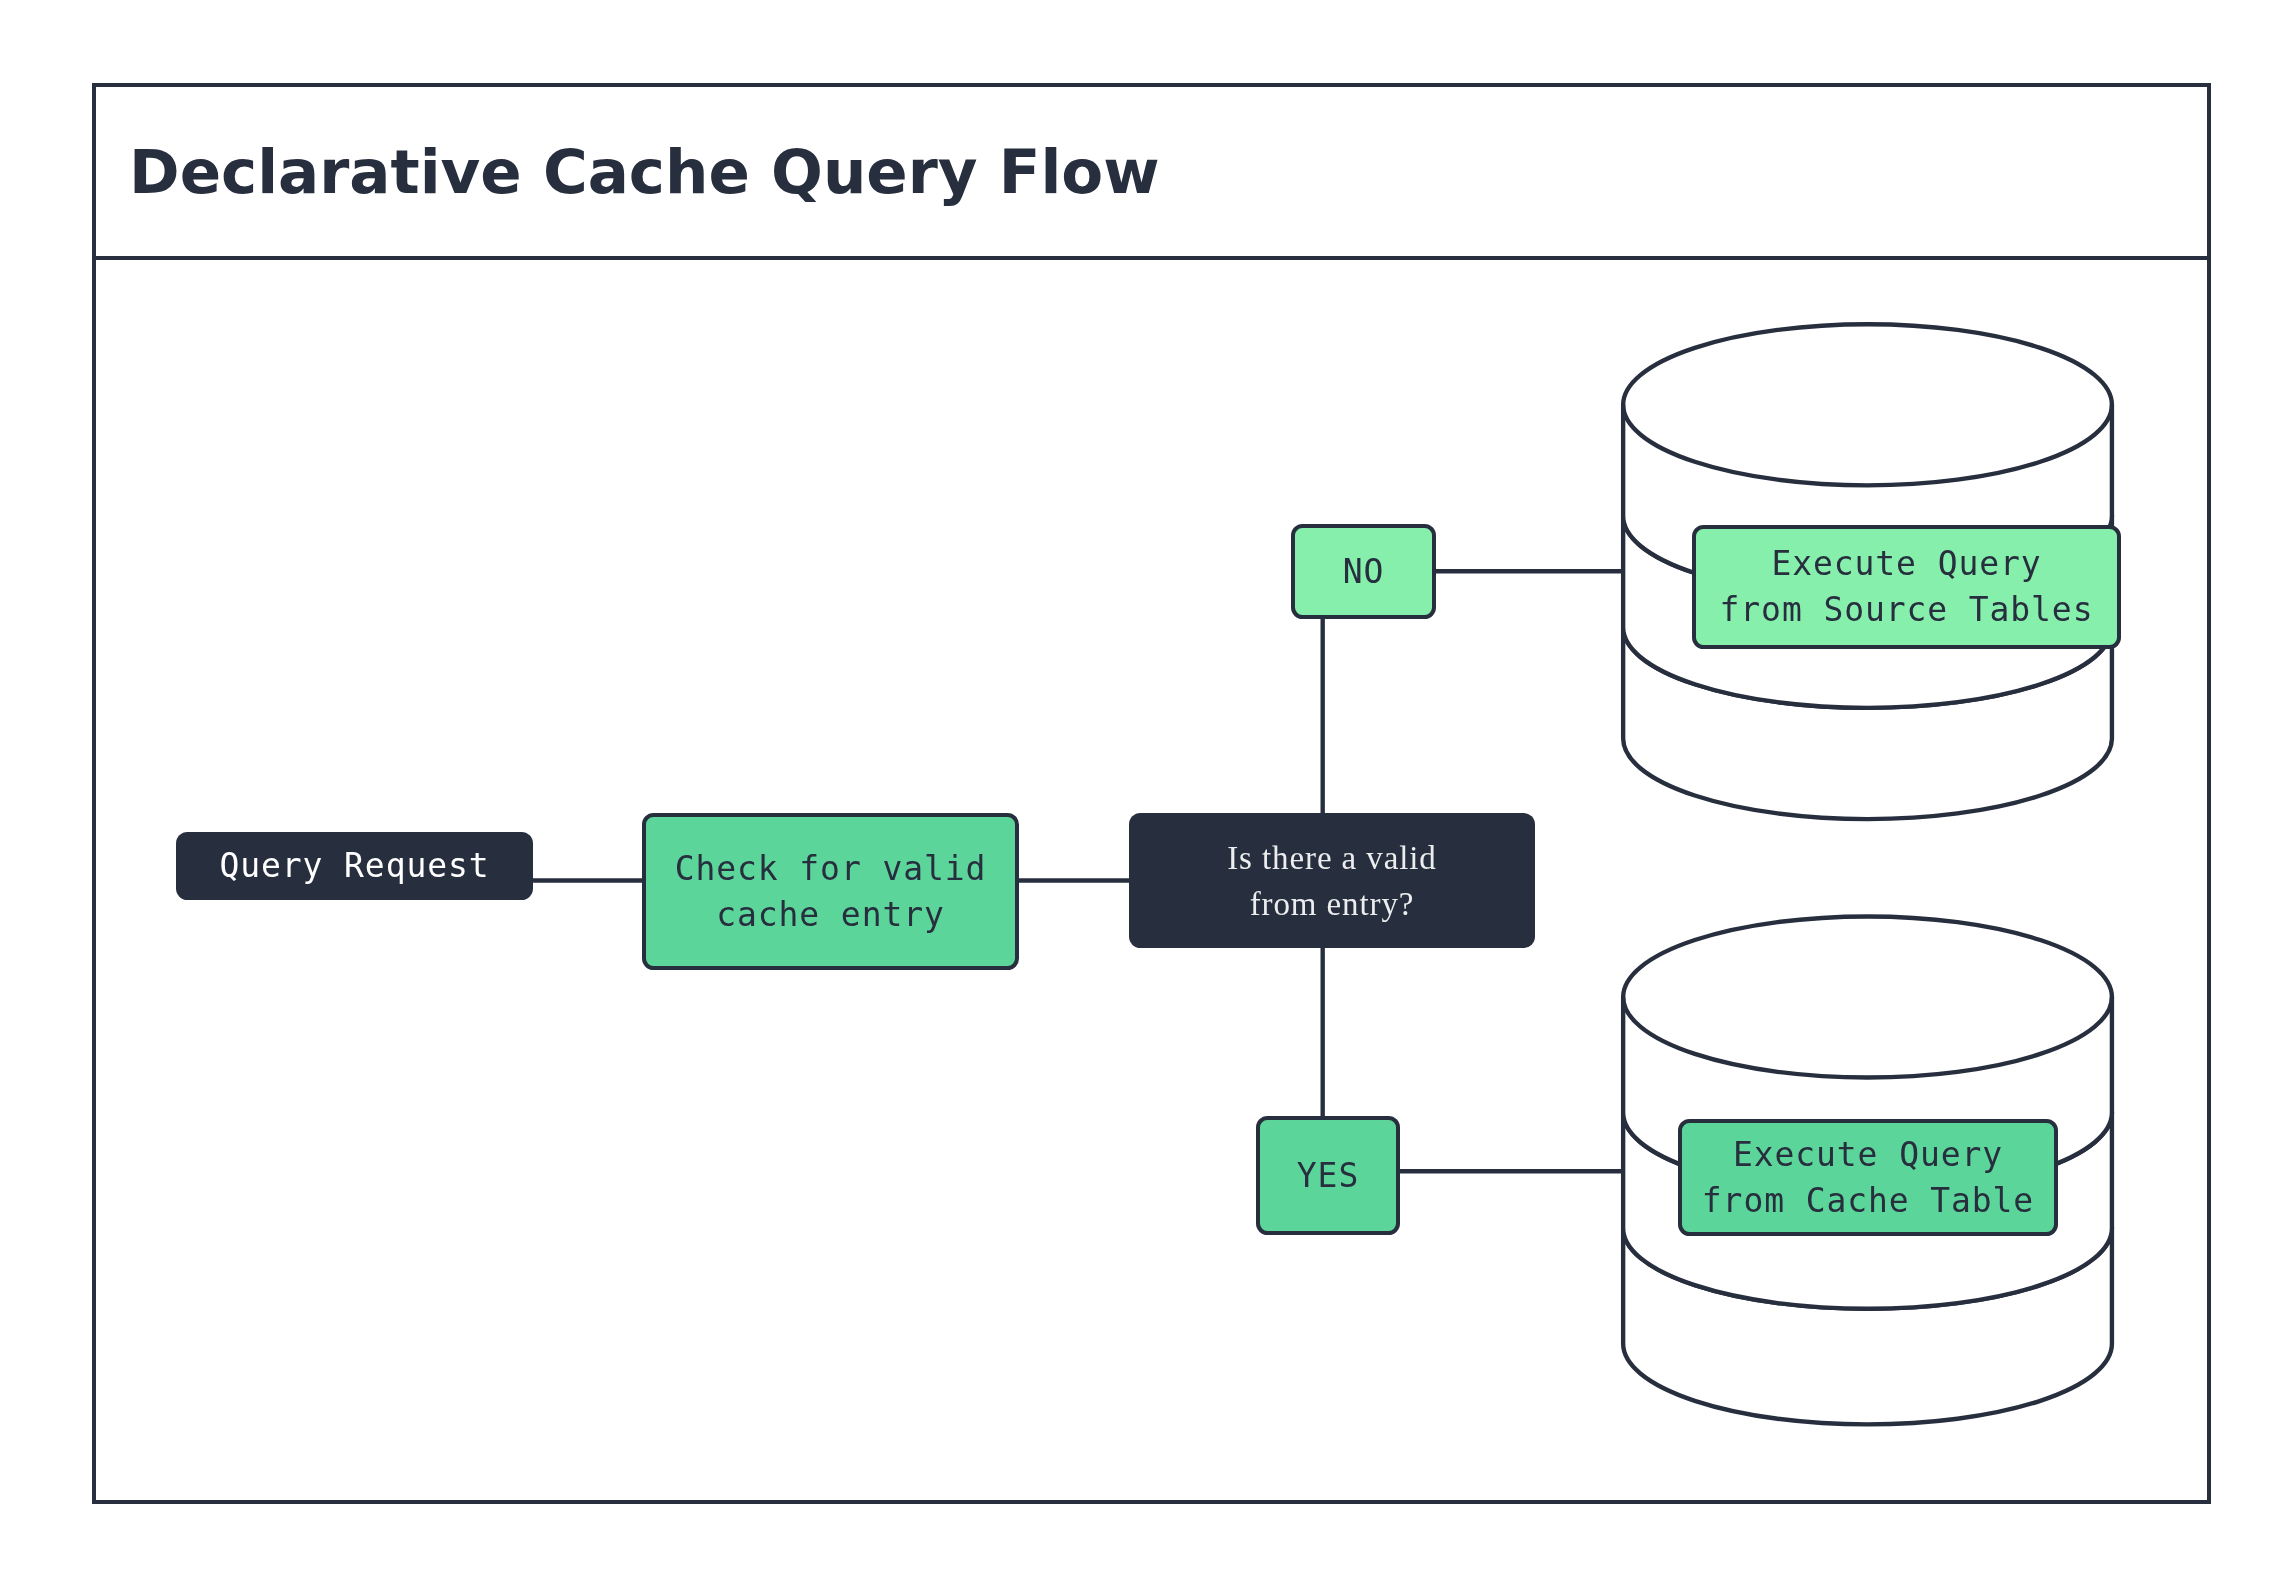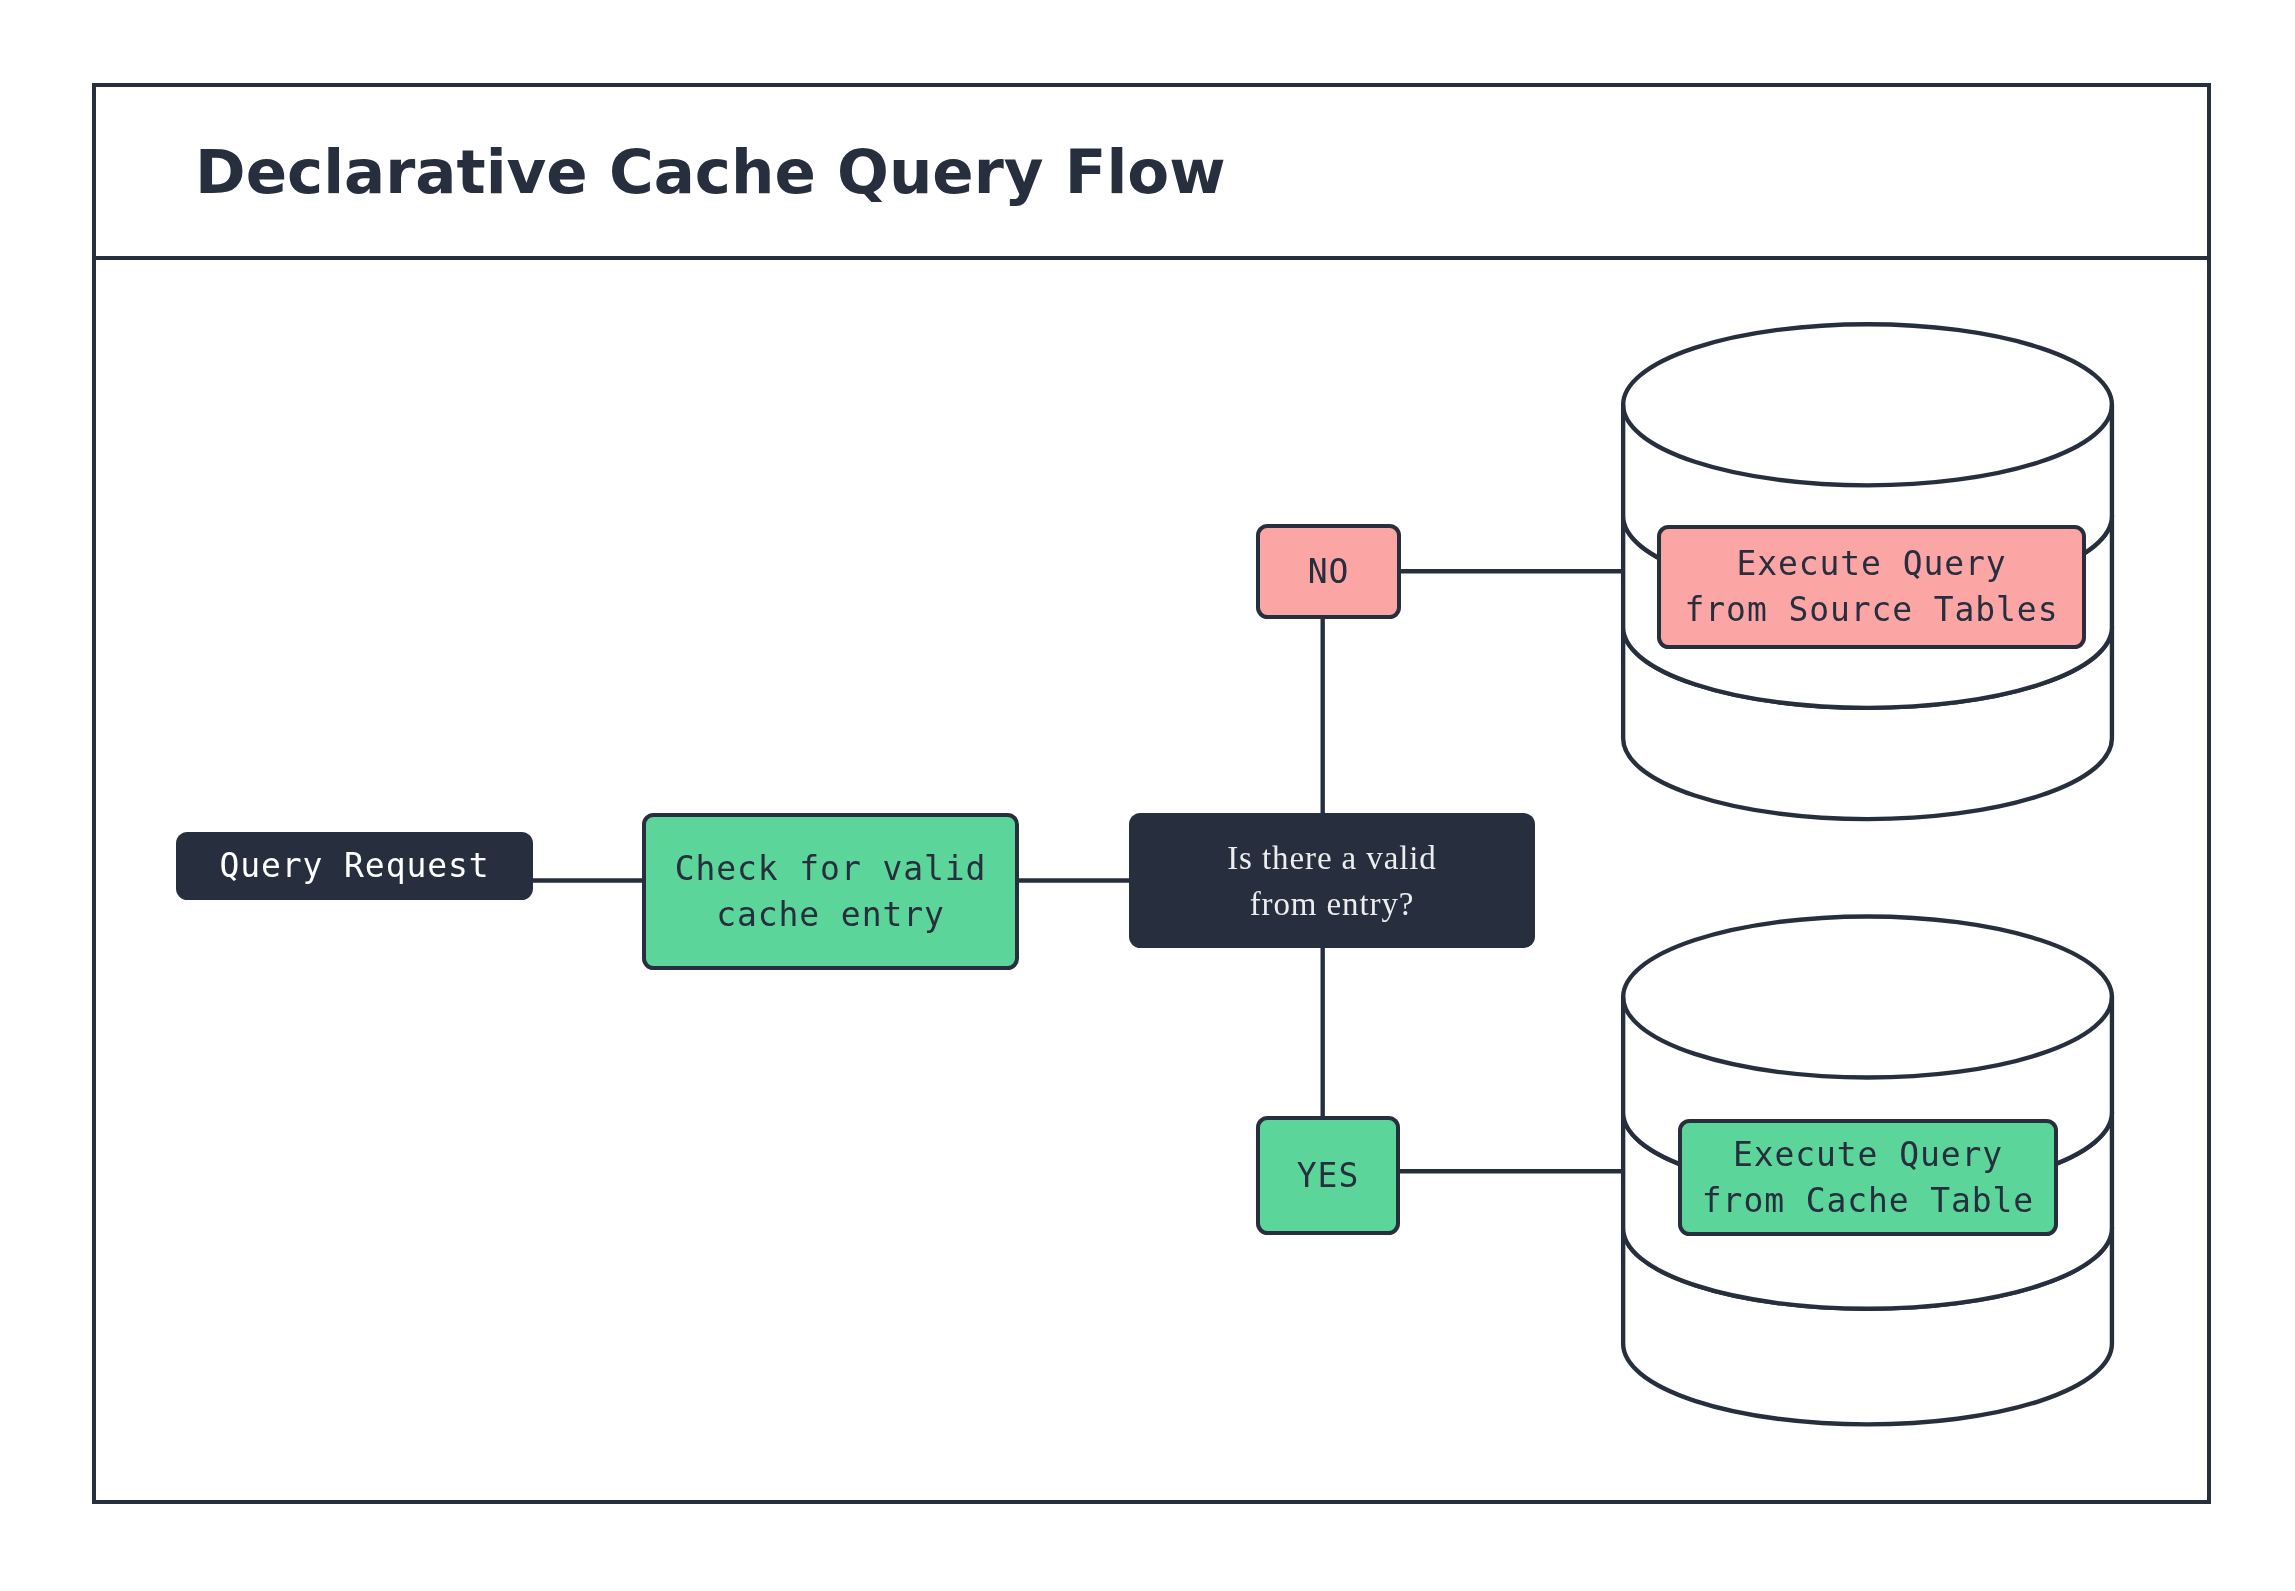--- a/index.html
+++ b/index.html
@@ -34,21 +34,21 @@
     border:4.4px solid var(--dark);
     background:transparent;
   }
   .header{
     position:absolute;
     left:0;top:0;right:0;
     height:173px;
     border-bottom:4.4px solid var(--dark);
     display:flex;
     align-items:center;
-    padding-left:99px;
+    padding-left:33px;
   }
   .page-title{
     font-family:"DejaVu Sans", sans-serif;
     font-weight:bold;
     font-size:61px;
     color:var(--dark);
     letter-spacing:0px;
     white-space:nowrap;
   }
 
@@ -73,23 +73,24 @@
   .node-dark-light{
     background:var(--dark);
     color:var(--light);
   }
   .node-green{
     background:var(--green);
     color:var(--dark);
     border:4.4px solid var(--dark);
   }
   .node-white{
-    background:#fca5a5;
+    background:#86efac;
     color:var(--dark);
     border:4.4px solid var(--dark);
+    margin-left:35px;
   }
 
   .n-query   {left:176px; top:832px;  width:357px; height:68px;text-align:center;}
   .n-check   {left:642px; top:813px;  width:377px; height:157px;}
   .n-decision{left:1129px;top:813px;  width:406px; height:135px;font-family:Liberation Serif, serif;}
   .n-no      {left:1256px;top:524px;  width:145px; height:95px;}
   .n-yes     {left:1256px;top:1116px; width:144px; height:119px;}
   .n-srclbl  {left:1657px;top:525px;  width:429px; height:124px;}
   .n-cachelbl{left:1678px;top:1119px; width:380px; height:117px;}
 </style>

